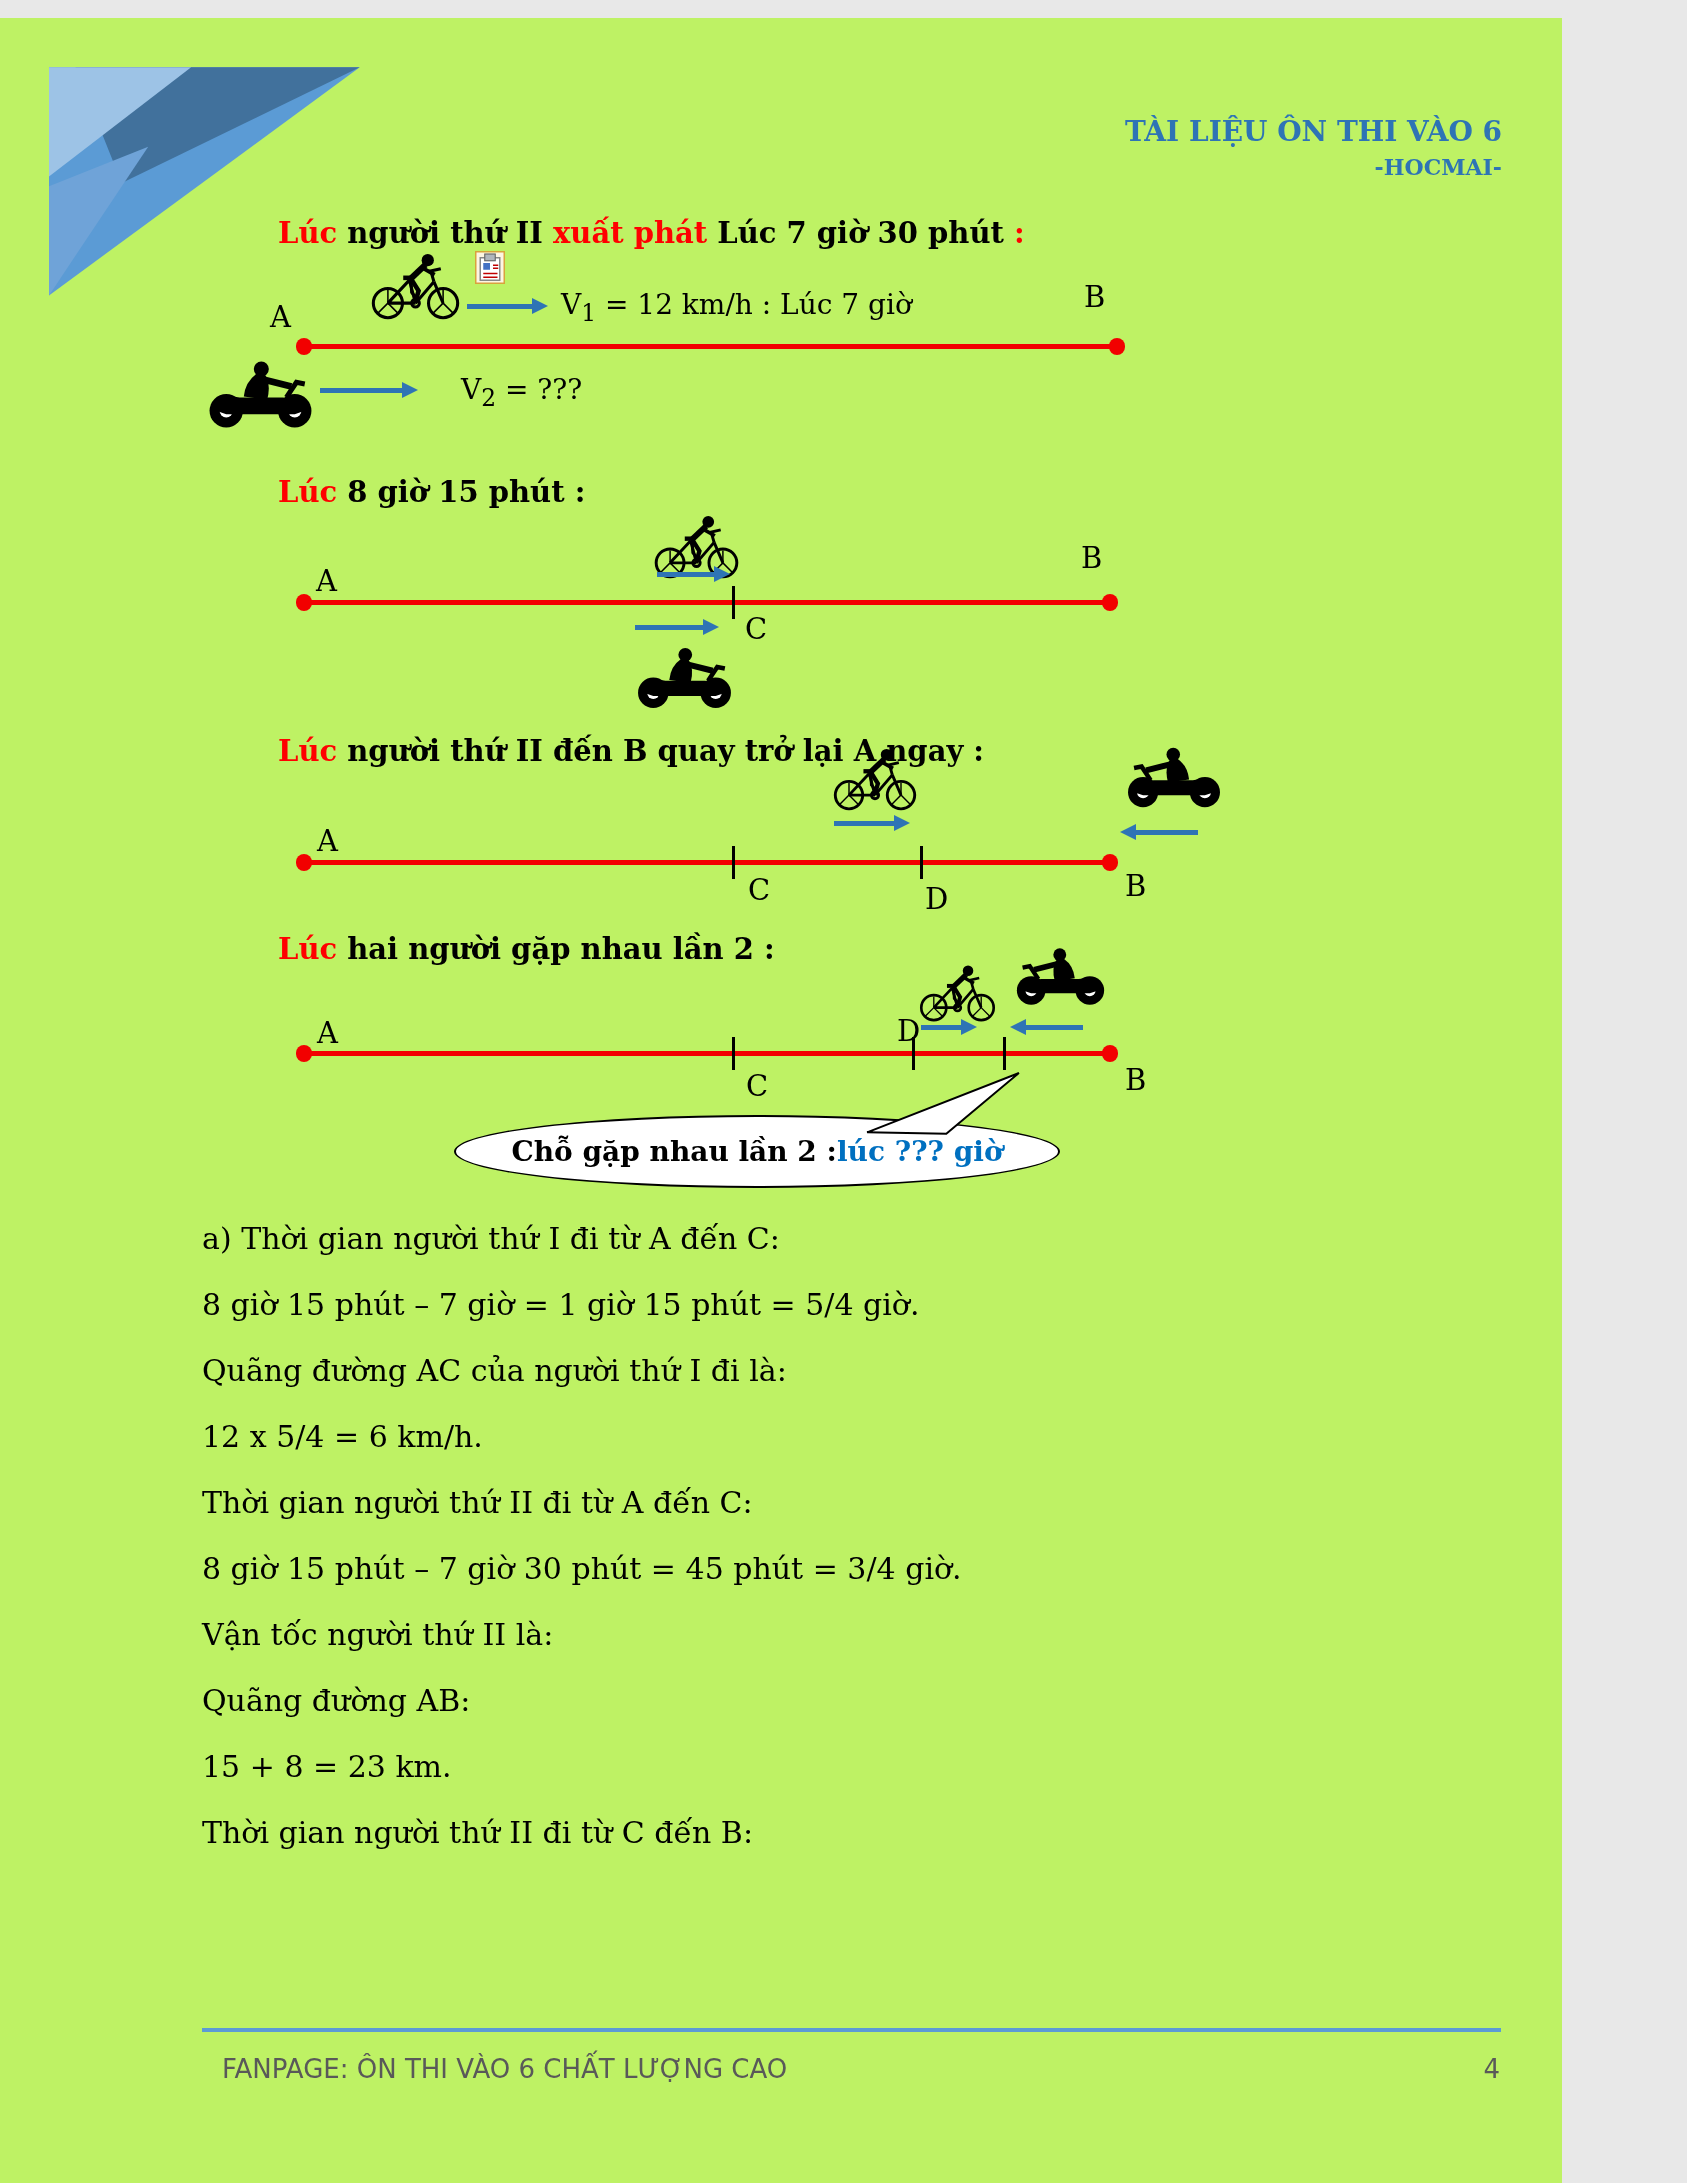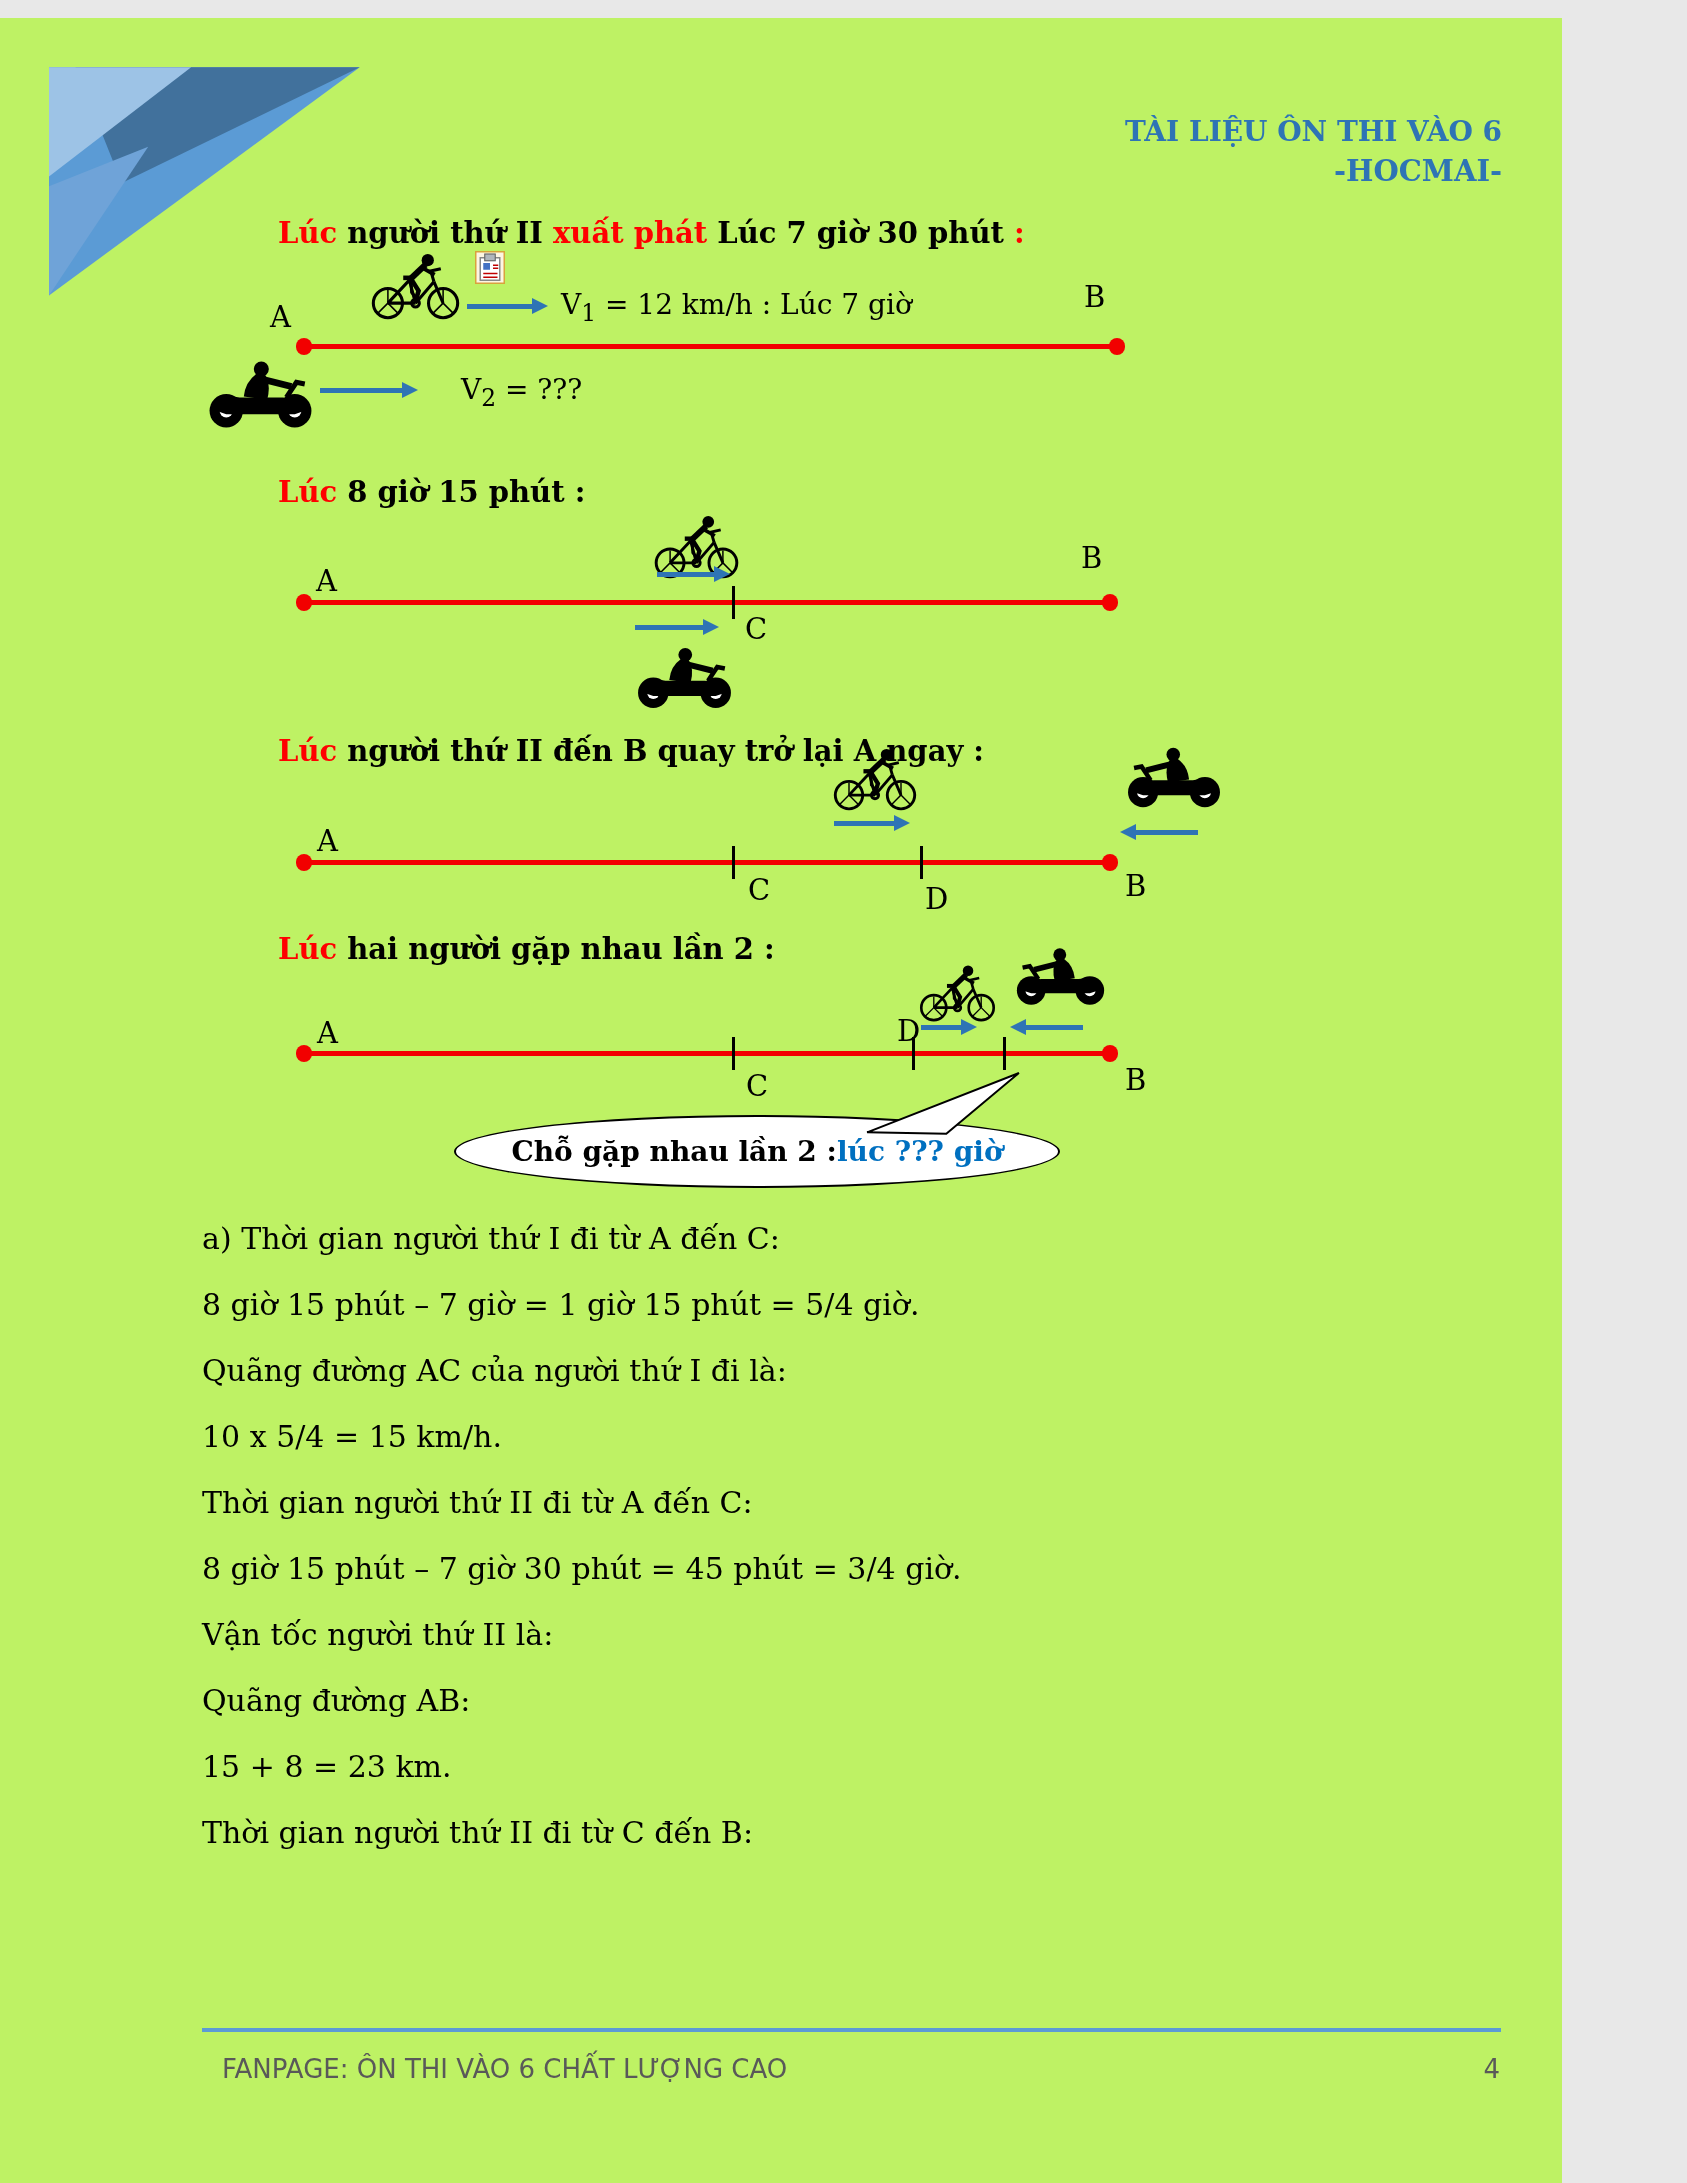--- a/index.html
+++ b/index.html
@@ -74,21 +74,21 @@
 <div class="page">
 
   <svg class="abs" style="left:49px;top:49px" width="324" height="232" viewBox="0 0 490 350">
     <polygon points="0,0 470,0 0,345" fill="#5b9bd5"></polygon>
     <polygon points="40,0 470,0 110,175" fill="#41719c"></polygon>
     <polygon points="0,0 215,0 0,165" fill="#9dc3e6"></polygon>
     <polygon points="0,180 150,120 0,345" fill="#6fa3d8"></polygon>
   </svg>
 
   <div class="hdr" style="top:97px;font-size:28px">TÀI LIỆU ÔN THI VÀO 6</div>
-  <div class="hdr" style="top:136px;font-size:29px">-HOCMAI-</div>
+  <div class="hdr" style="top:136px;font-size:22px">-HOCMAI-</div>
 
   <div class="dtitle" style="left:278px;top:198px">
     <span class="red">Lúc </span><span>người thứ II </span><span class="red">xuất phát </span><span>Lúc 7 giờ 30 phút </span><span class="red">:</span>
   </div>
 
   <svg class="abs" style="left:475px;top:233px" width="30" height="33" viewBox="0 0 40 44">
       <use href="#clip"></use>
     </svg>
 
   <svg class="abs" style="left:369px;top:233px" width="93" height="69" viewBox="0 0 120 90">
@@ -206,21 +206,21 @@
       <span class="blue">lúc ??? giờ</span>
   </div>
   <svg class="abs" style="left:847px;top:1051px" width="225" height="66" viewBox="0 0 340 100">
     <path d="M30 96 L260 6 L150 98 Z" fill="#fff" stroke="#000" stroke-width="3"></path>
   </svg>
 
   <div class="sol">
     <p>a) Thời gian người thứ I đi từ A đến C:</p>
     <p>8 giờ 15 phút – 7 giờ = 1 giờ 15 phút = 5/4 giờ.</p>
     <p>Quãng đường AC của người thứ I đi là:</p>
-    <p>10 x 5/4 = 15 km/h.</p>
+    <p>12 x 5/4 = 6 km/h.</p>
     <p>Thời gian người thứ II đi từ A đến C:</p>
     <p>8 giờ 15 phút – 7 giờ 30 phút = 45 phút = 3/4 giờ.</p>
     <p>Vận tốc người thứ II là:</p>
     <p>Quãng đường AB:</p>
     <p>15 + 8 = 23 km.</p>
     <p>Thời gian người thứ II đi từ C đến B:</p>
   </div>
 
   <div class="footer-line"></div>
   <div class="ftxt" style="left:222px;top:2036px">FANPAGE: ÔN THI VÀO 6 CHẤT LƯỢNG CAO</div>

